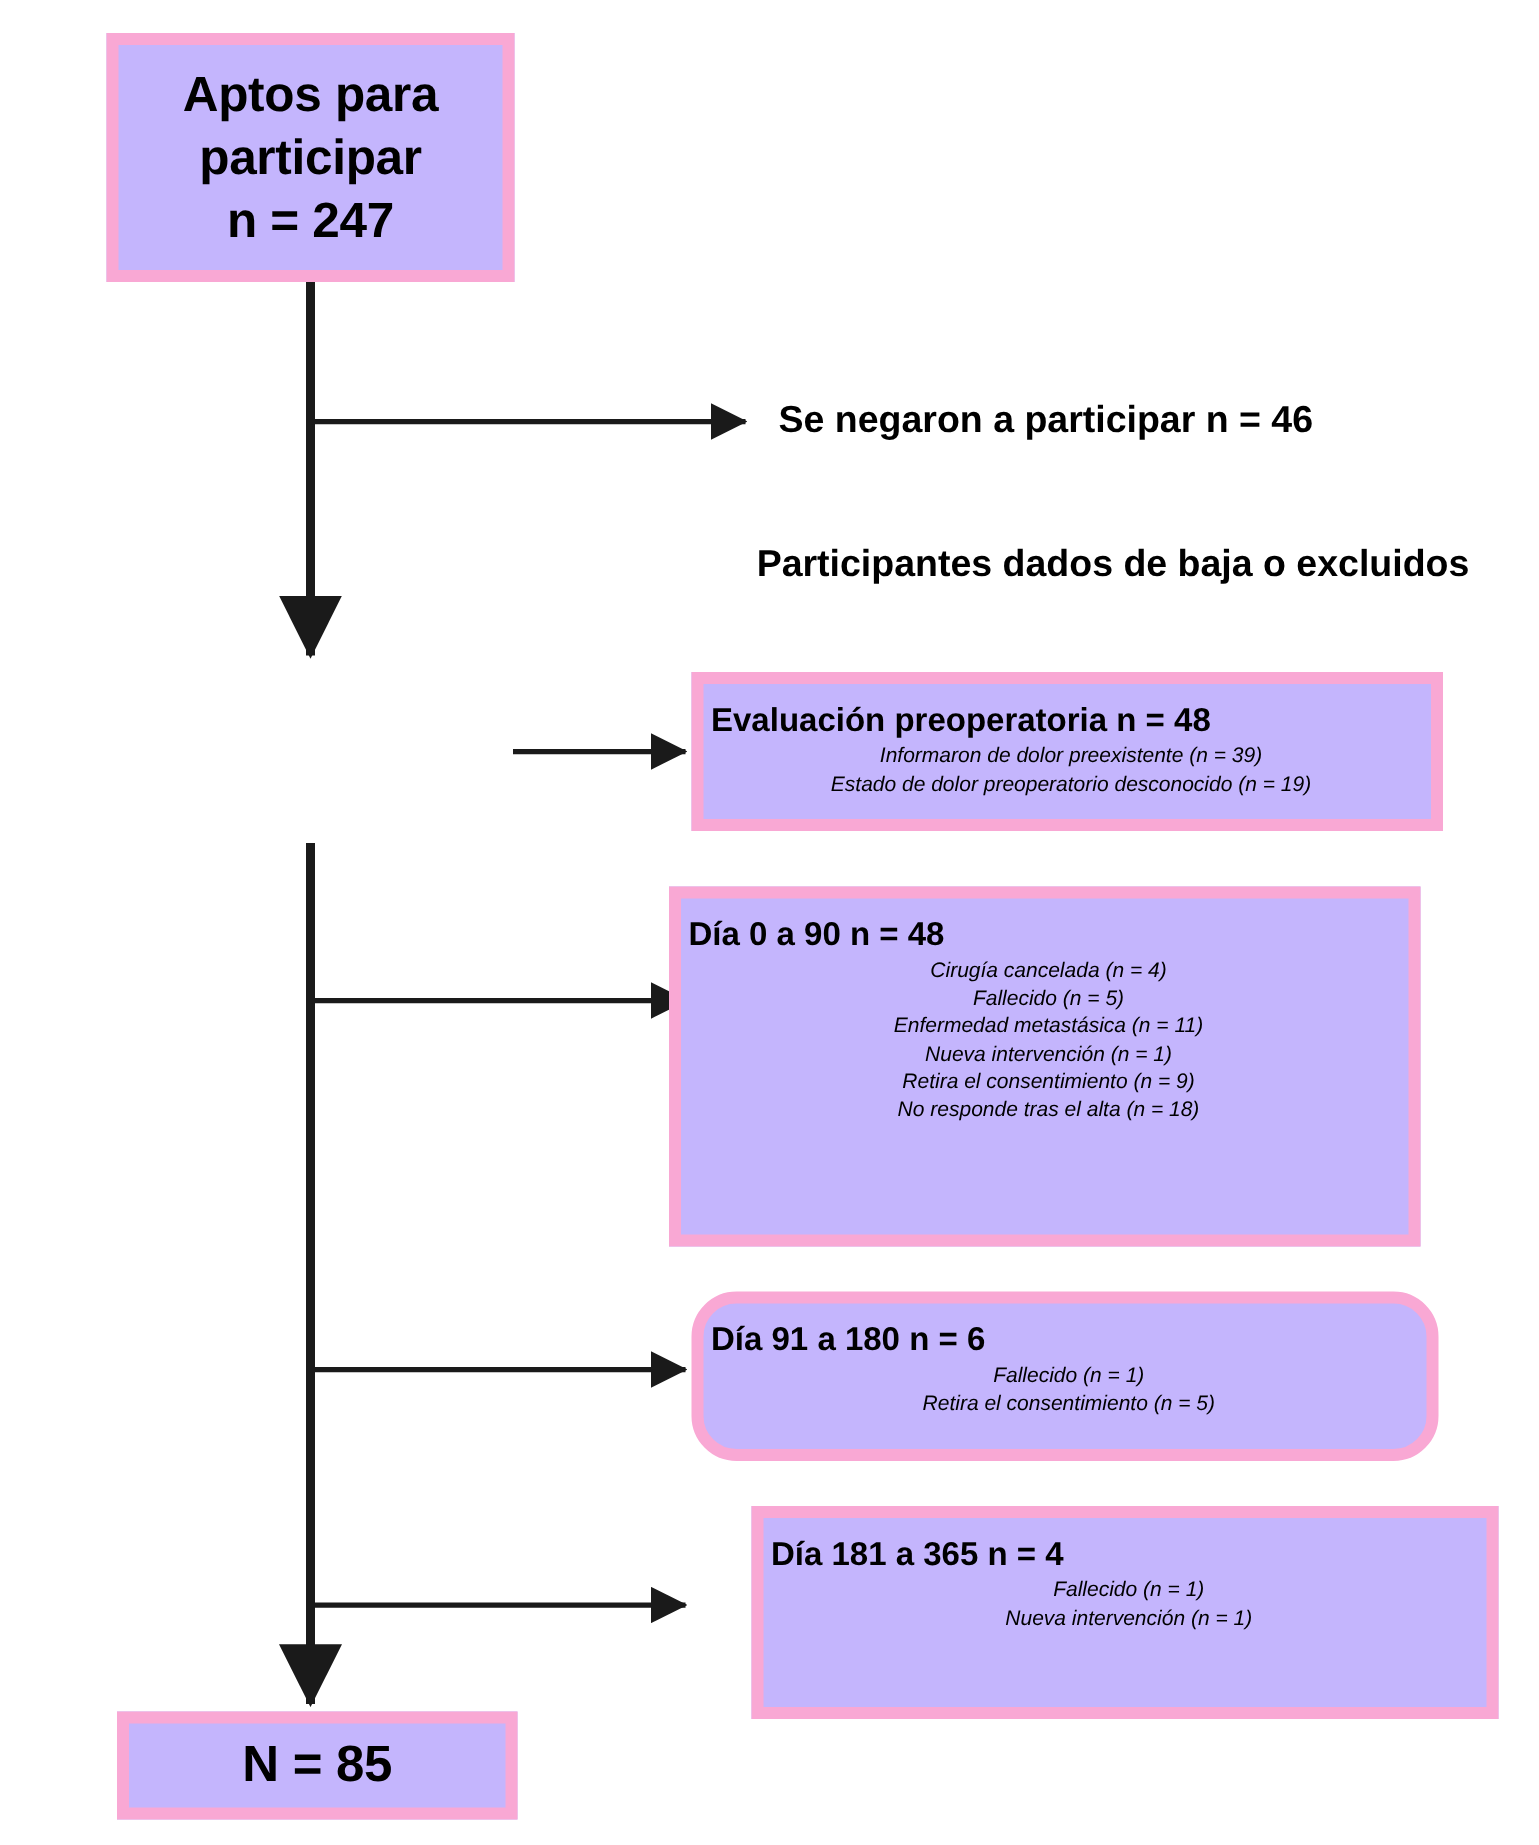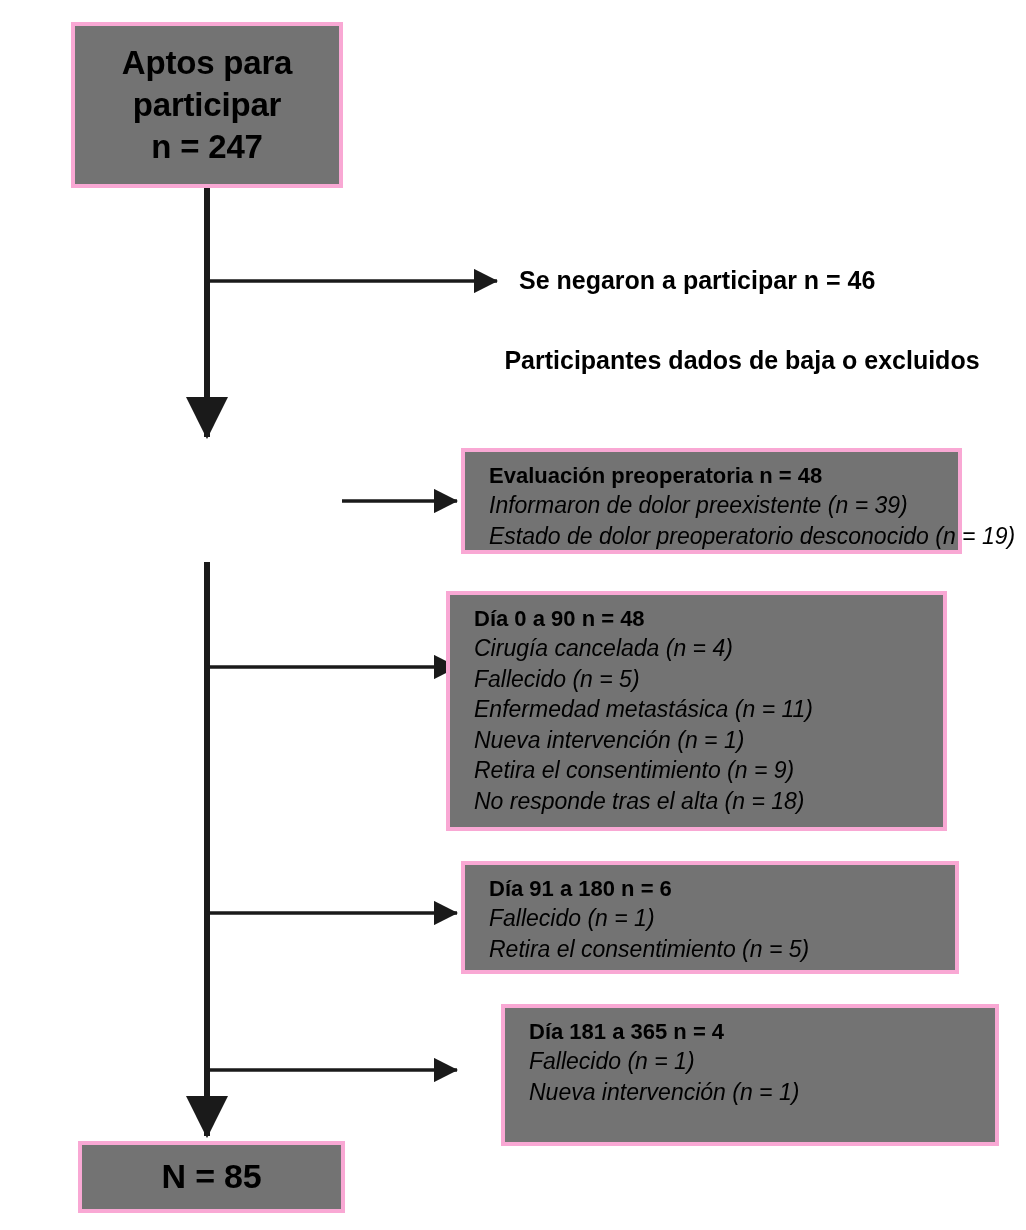--- a/index.html
+++ b/index.html
@@ -22,22 +22,22 @@
     position: absolute;
     left: 0;
     top: 0;
     width: 1026px;
     height: 1230px;
     pointer-events: none;
   }
   .node {
     position: absolute;
     box-sizing: border-box;
-    border: 4px solid #f9a8d4;
-    background: #737373;
+    border: 8px solid #f9a8d4;
+    background: #c4b5fd;
   }
 
   
   .trunk-node {
     display: flex;
     flex-direction: column;
     align-items: center;
     justify-content: center;
     text-align: center;
   }
@@ -48,54 +48,55 @@
     letter-spacing: -0.2px;
     white-space: nowrap;
   }
   #node-eligible { left: 71px; top: 22px; width: 272px; height: 166px; }
   #node-participants { left: 72px; top: 443px; width: 270px; height: 119px; }
   #node-final { left: 78px; top: 1141px; width: 267px; height: 72px; }
   #node-final .trunk-line { font-size: 34px; }
 
   
   .excl-node {
-    padding: 9px 0 6px 24px;
+    padding: 9px 0 6px 5px;
   }
   .excl-title {
     font-weight: bold;
     font-size: 22px;
     line-height: 1.32;
     white-space: nowrap;
   }
   .excl-item {
     font-style: italic;
-    font-size: 23px;
+    font-size: 14px;
     line-height: 1.33;
     white-space: nowrap;
+    text-align: center;
   }
   #node-preop   { left: 461px; top: 448px; width: 501px; height: 106px; }
   #node-d0      { left: 446px; top: 591px; width: 501px; height: 240px; }
-  #node-d91     { left: 461px; top: 861px; width: 498px; height: 113px; }
+  #node-d91     { left: 461px; top: 861px; width: 498px; height: 113px; border-radius: 30px; }
   #node-d181    { left: 461px; top: 1004px; width: 498px; height: 142px; margin-left: 40px; }
   #node-d0 .excl-node, #node-d181 .excl-node { }
 
   
   .free-label {
     position: absolute;
     font-weight: bold;
     white-space: nowrap;
   }
   #label-refused {
     left: 519px;
     top: 266px;
     font-size: 25px;
   }
   #label-excluded-header {
     left: 497px;
-    top: 344px;
+    top: 360px;
     width: 490px;
     text-align: center;
     font-size: 25px;
     line-height: 1.35;
     white-space: normal;
   }
 </style>
 </head>
 <body>
 

